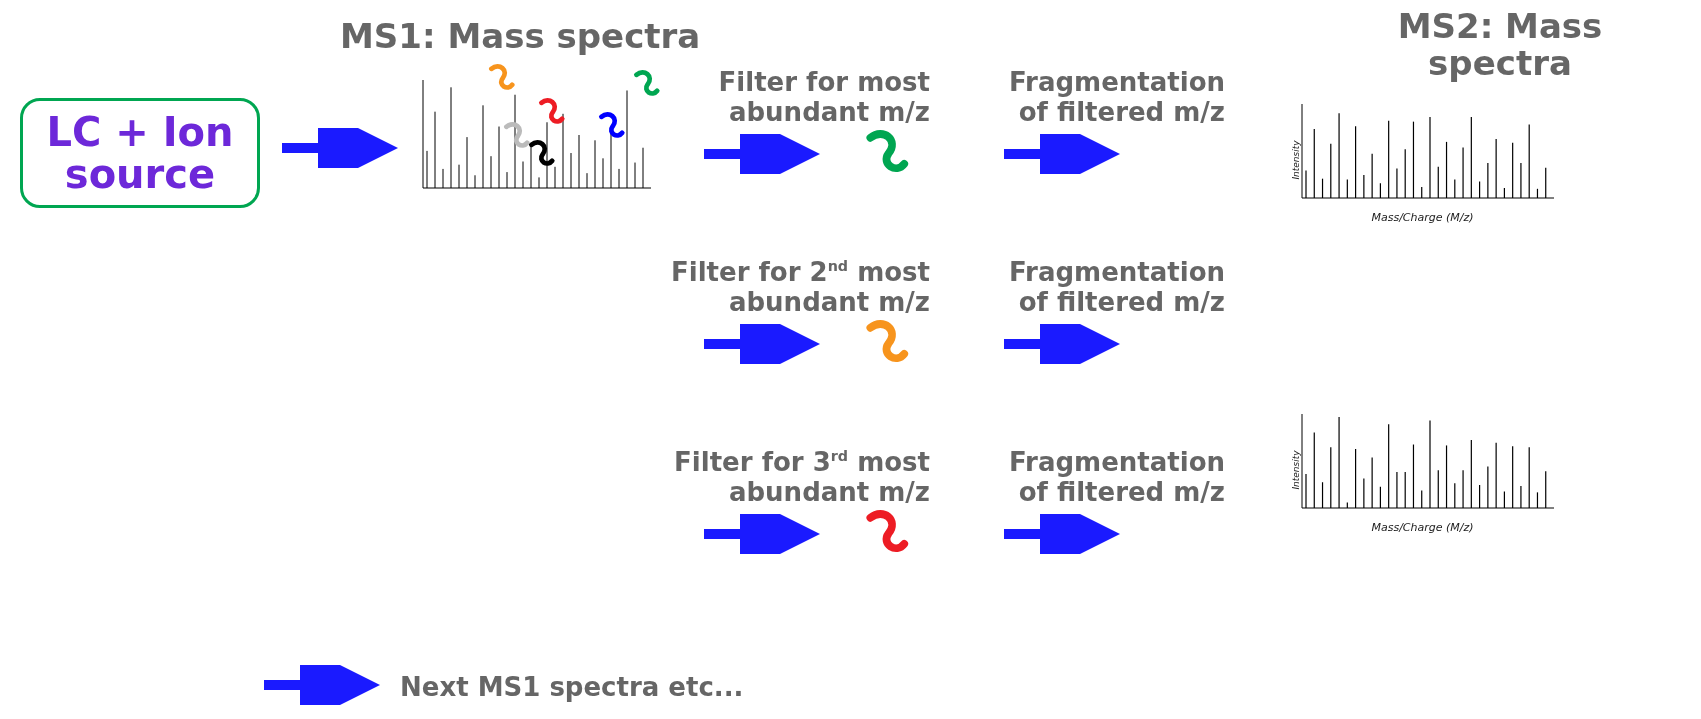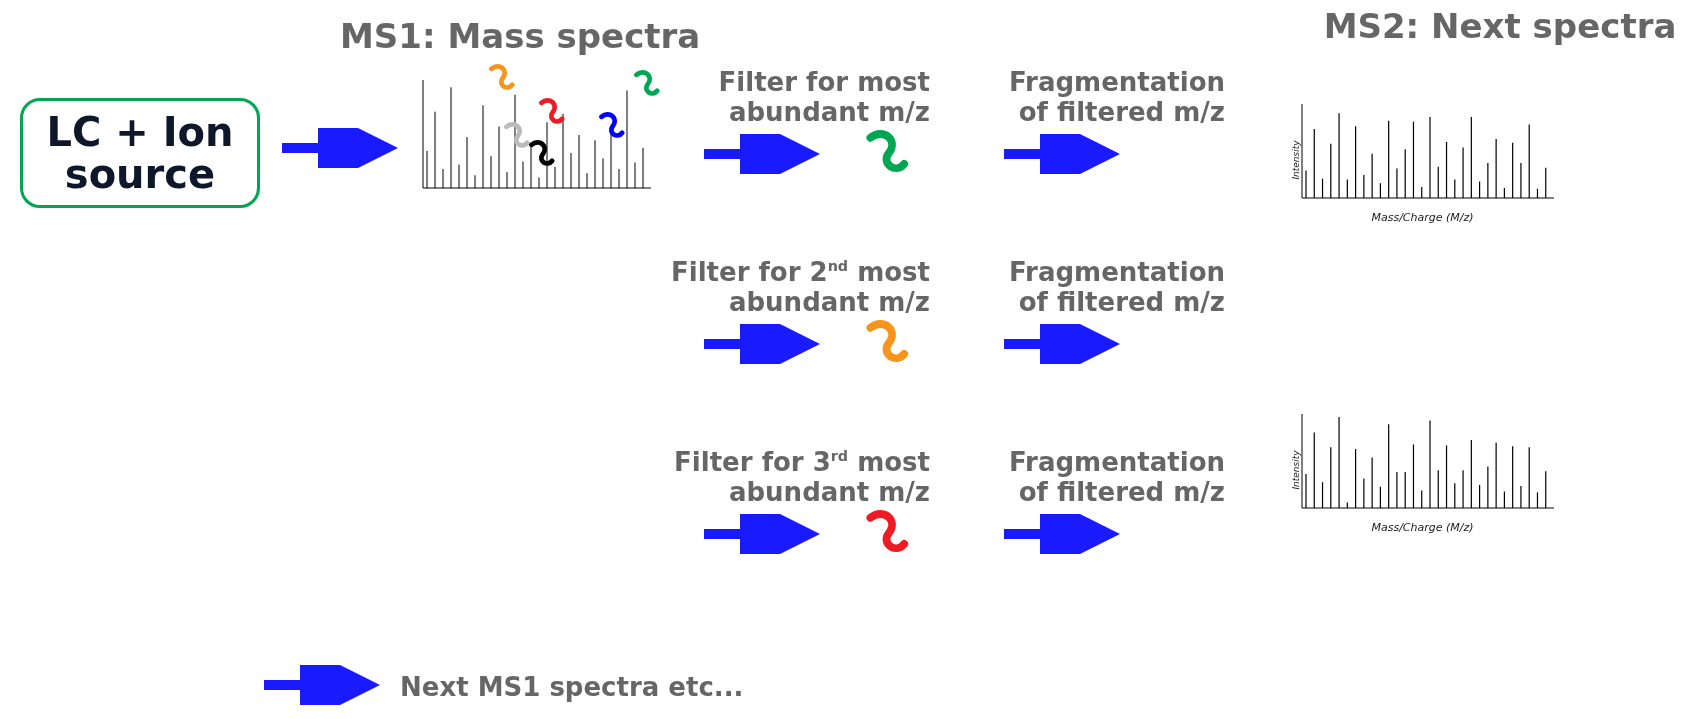--- a/index.html
+++ b/index.html
@@ -10,21 +10,21 @@
     background: #fff;
     position: relative;
     color: #666;
     font-weight: 700;
   }
   .abs { position: absolute; }
   .title { font-size: 34px; color: #666; font-weight: 800; }
   .box {
     border: 3px solid #00a651;
     border-radius: 20px;
-    color: #0f172a;
+    color: #6d28d9;
     font-size: 40px;
     text-align: center;
     padding: 10px 18px;
     line-height: 1.05;
     font-weight: 600;
   }
   .label { font-size: 26px; color: #666; text-align: right; line-height: 1.15; font-weight: 800; }
   .nextlabel { font-size: 26px; color: #666; font-weight: 800; }
   sup { font-size: 0.55em; vertical-align: super; }
   .spectrum {
@@ -39,21 +39,21 @@
     position: absolute; bottom: -4px; left: 50%;
     transform: translateX(-50%);
     font-size: 11px; color: #222; font-weight: 400; font-style: italic;
   }
   .spectrum svg { position: absolute; left: 18px; top: 0; }
 </style>
 </head>
 <body>
 
 <div class="abs title" style="left:340px; top:8px;margin-top:8px;">MS1: Mass spectra</div>
-<div class="abs title" style="left:1320px; top:8px; width:360px; text-align:center; line-height:1.1;">MS2: Next spectra</div>
+<div class="abs title" style="left:1320px; top:8px; width:360px; text-align:center; line-height:1.1;">MS2: Mass spectra</div>
 
 <div class="abs box" style="left:20px; top:98px; width:240px;">
   <div>LC + Ion</div>
   <div>source</div>
 </div>
 
 <svg class="abs" style="left:278px; top:128px;" width="120" height="40">
   <defs>
       <marker id="ah" markerWidth="8" markerHeight="8" refX="6" refY="4" orient="auto">
         <path d="M0,0 L8,4 L0,8 Z" fill="#1a1aff"></path>

